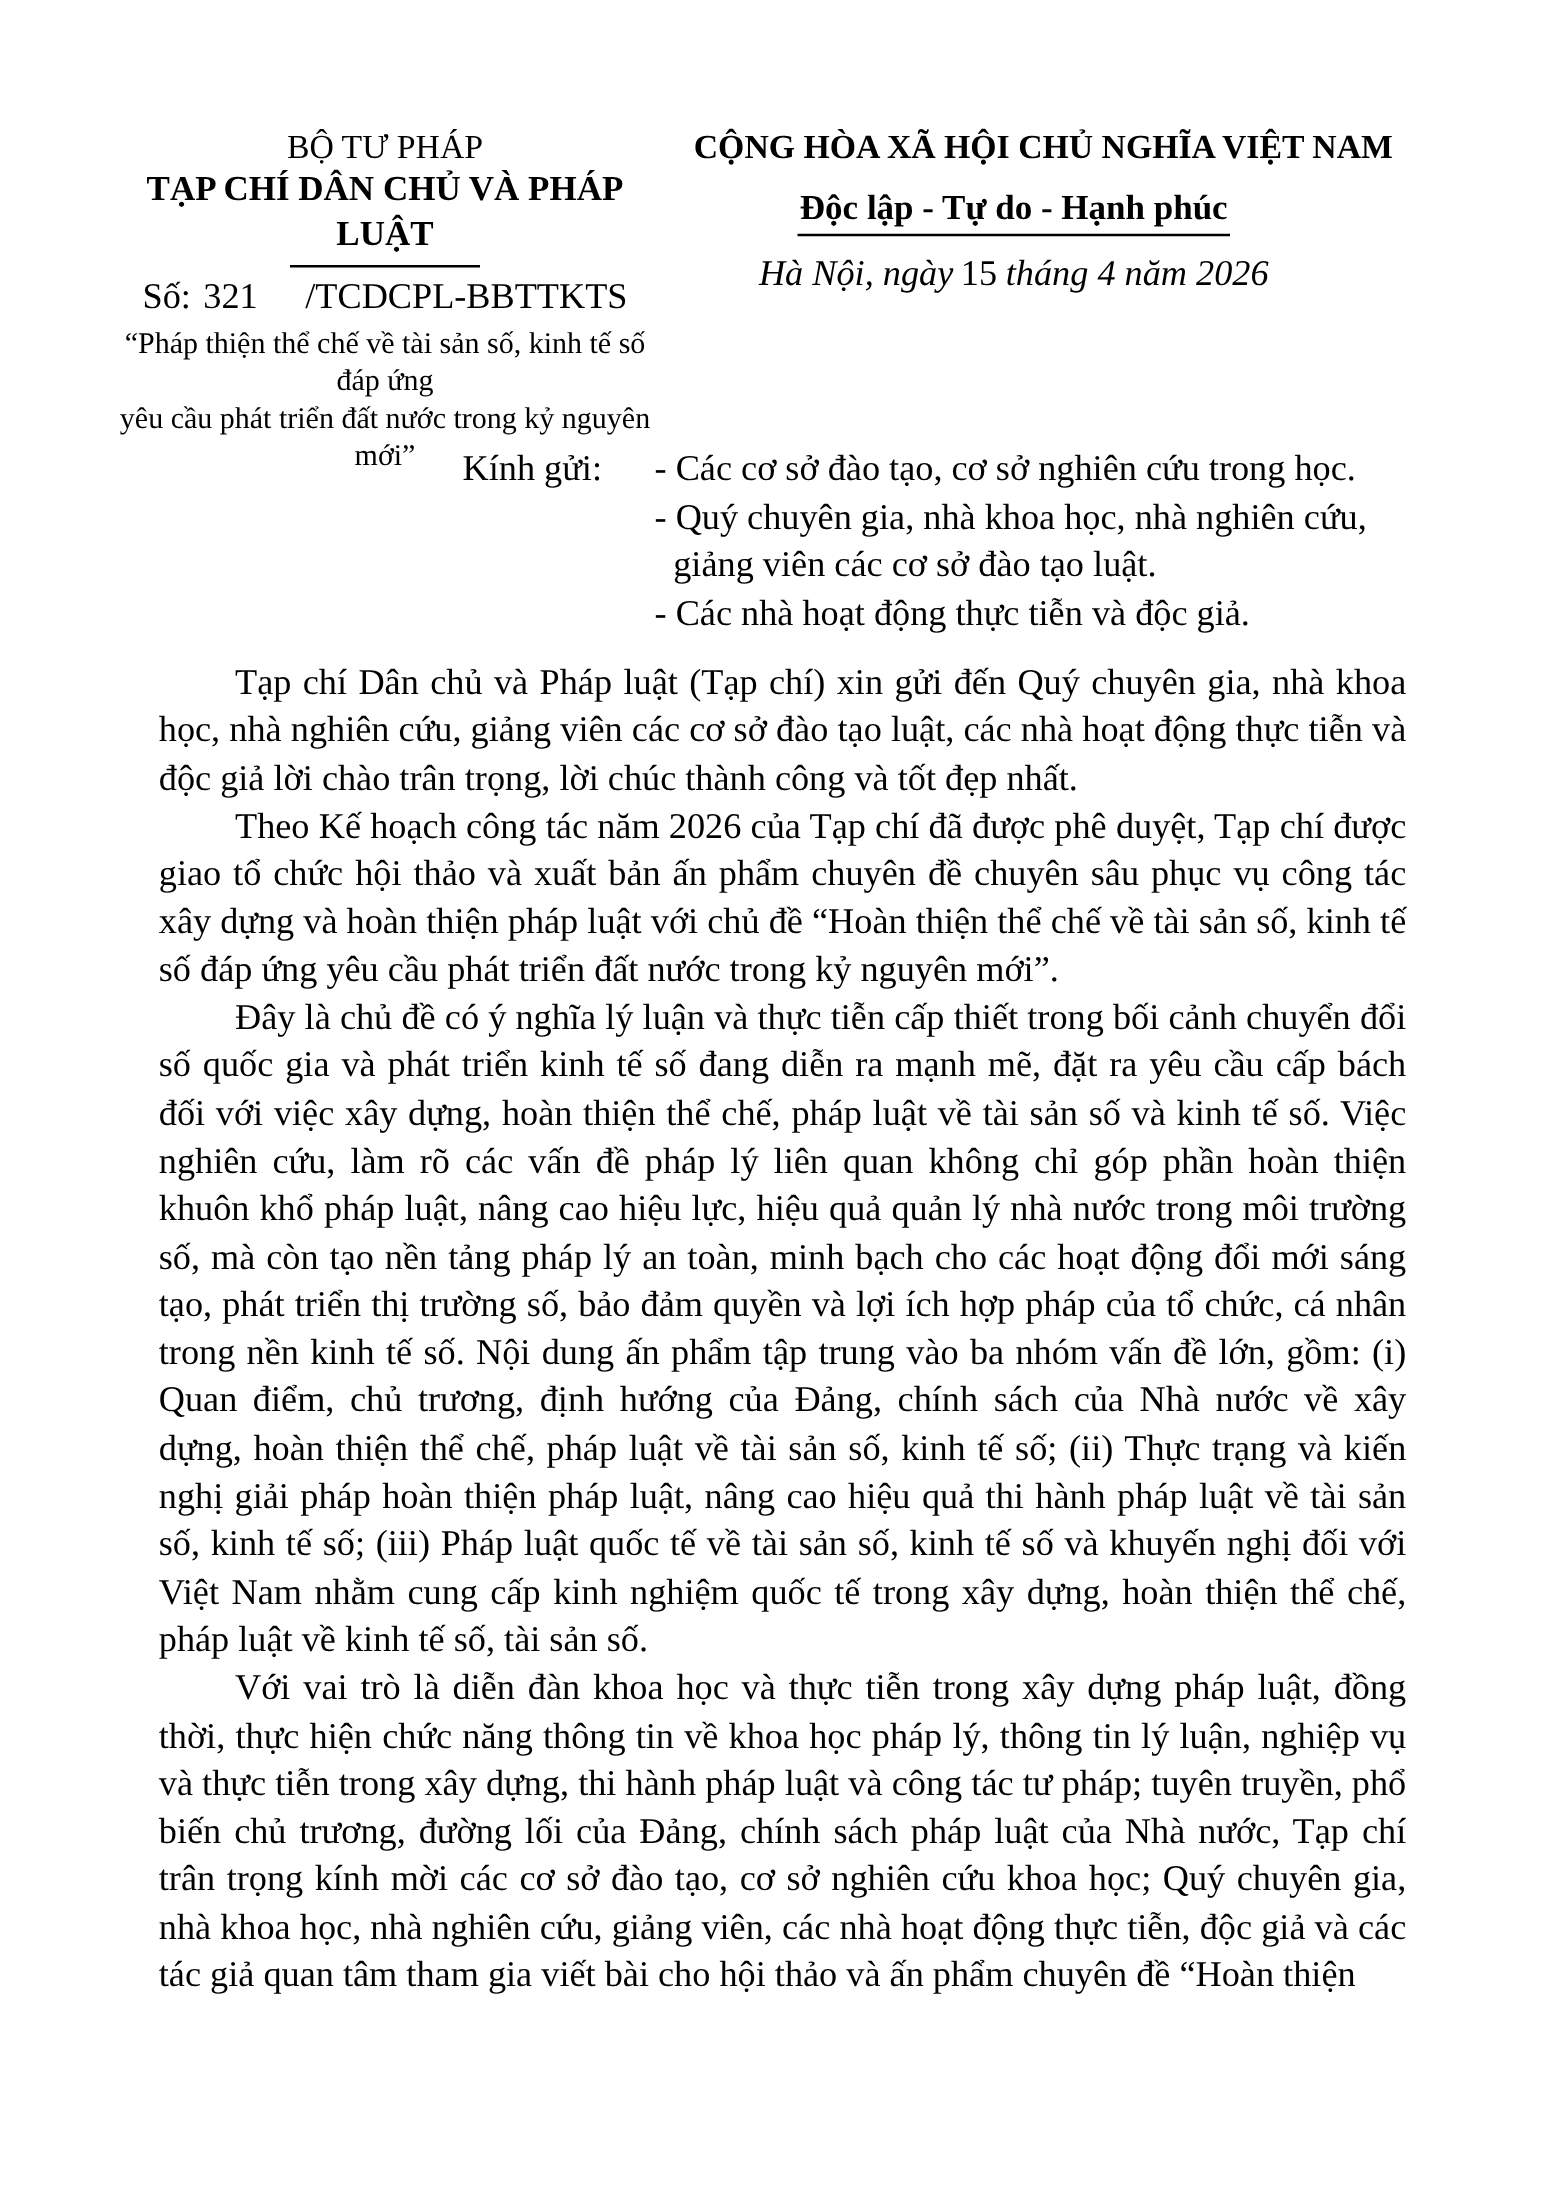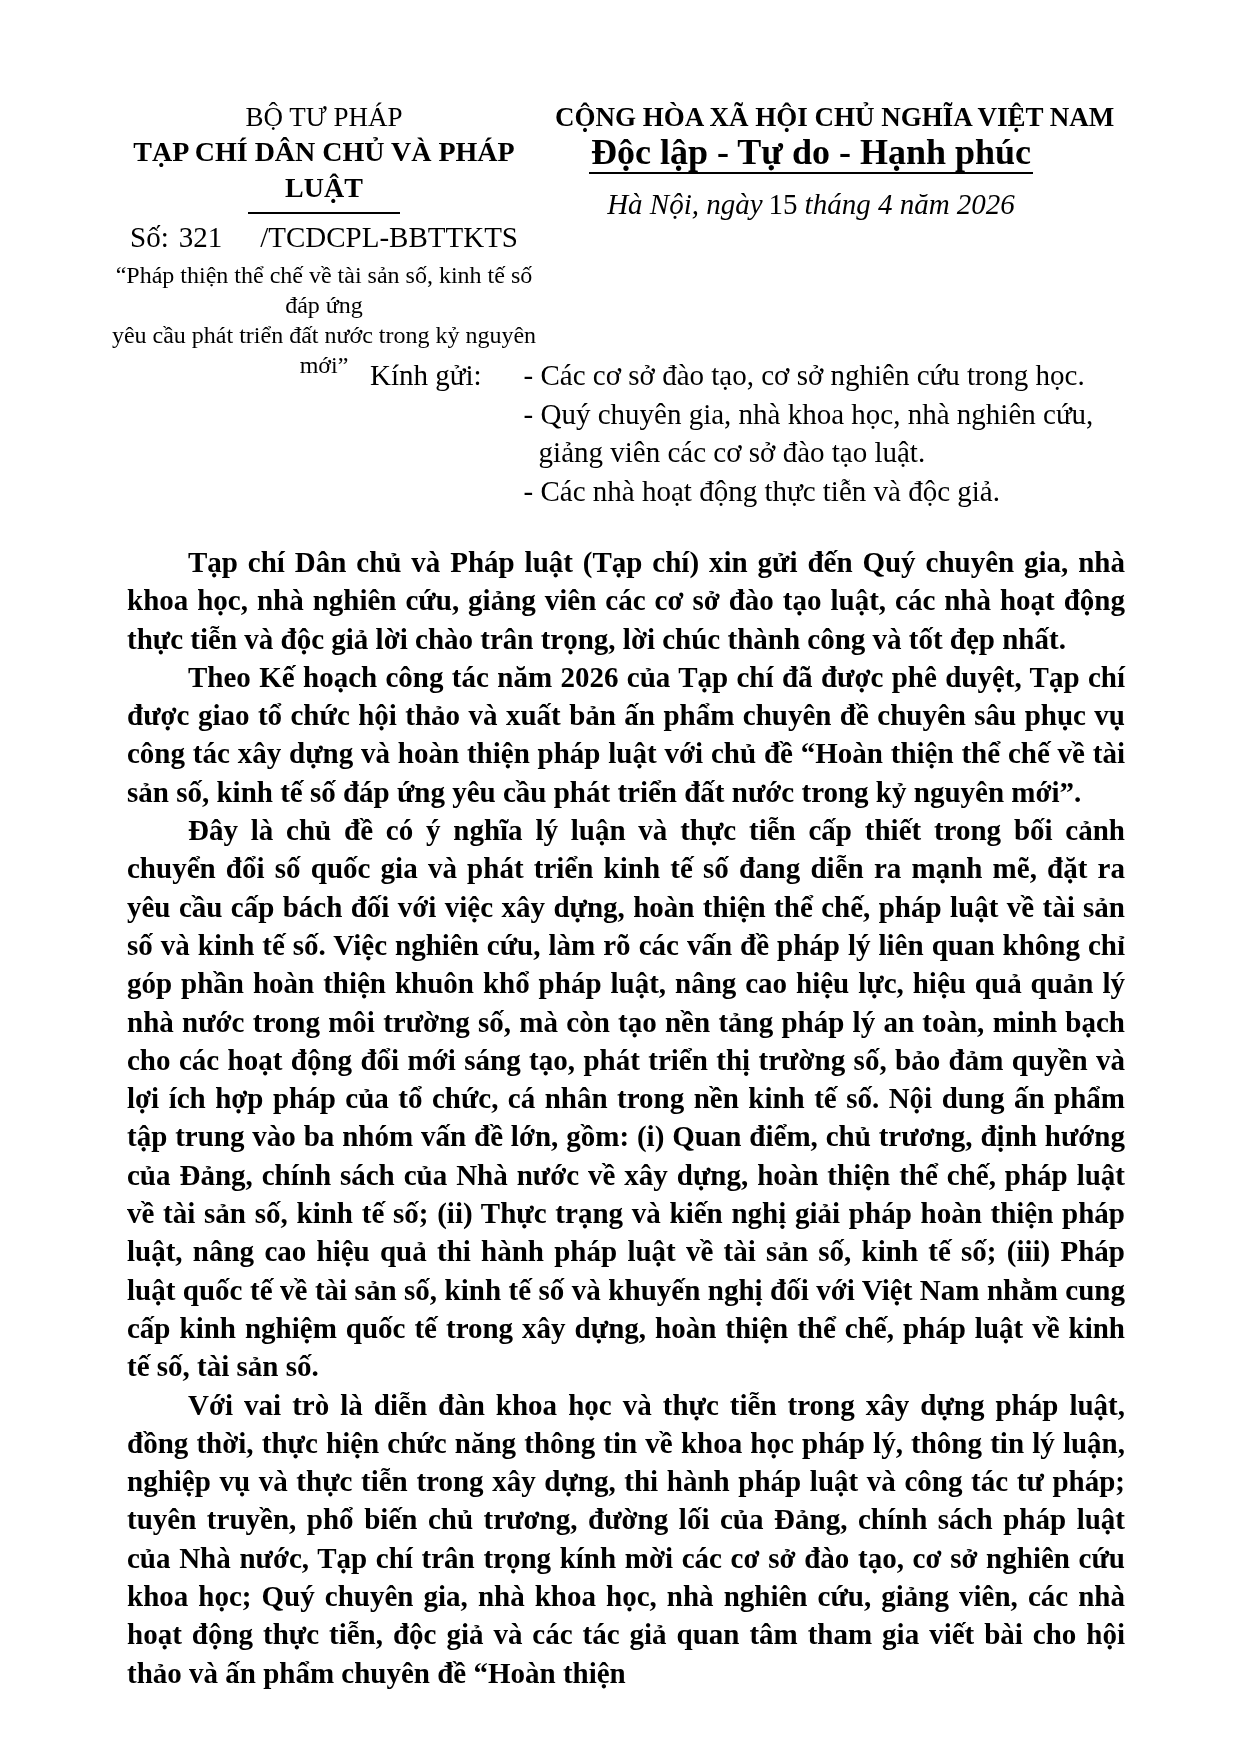--- a/index.html
+++ b/index.html
@@ -12,68 +12,67 @@
     width: 1241px;
     height: 1755px;
     background: #ffffff;
     color: #000000;
     font-family: "Liberation Serif", "DejaVu Serif", serif;
     overflow: hidden;
   }
 
   
   .header-col { position: absolute; top: 100px; text-align: center; }
-  .header-col.left  { left: 104px;  width: 440px; }
+  .header-col.left  { left: 88px;  width: 440px; }
   .header-col.right { left: 555px; width: 512px; }
 
   .agency-parent { font-size: 27px; line-height: 34px; }
   .agency-name   { font-size: 28px; line-height: 36px; font-weight: bold; }
   .rule {
     width: 152px; height: 0;
     border-top: 2px solid #000;
     margin: 6px auto 5px auto;
   }
   .doc-number { font-size: 29px; line-height: 37px; white-space: nowrap; }
   .doc-number .num { margin-left: 10px; }
   .doc-number .sym { margin-left: 38px; }
   .subject { font-size: 24px; line-height: 30px; margin-top: 4px; }
 
   .national-title { font-size: 27px; line-height: 34px; font-weight: bold; white-space: nowrap; }
   .national-motto {
     display: inline-block;
-    font-size: 36px; line-height: 34px; font-weight: bold;
+    font-size: 28px; line-height: 34px; font-weight: bold;
     border-bottom: 2px solid #000;
     padding: 0 2px 3px 2px;
-    margin-top: 1px;
+    margin-top: 16px;
     text-align: right;
   }
   .place-date { font-size: 29px; line-height: 36px; margin-top: 12px; font-style: italic; white-space: nowrap; }
   .place-date .day { font-style: normal; margin-left: 6px; margin-right: 7px; }
 
   
   .salutation {
     position: absolute;
     left: 370px; top: 356px;
     display: flex;
     gap: 42px;
     font-size: 29px;
     line-height: 38.5px;
   }
   .recipients .recipient { white-space: nowrap; }
   .recipients .recipient.cont { padding-left: 15px; }
 
   
   .body-text {
     position: absolute;
-    left: 127px; top: 543px;
+    left: 127px; top: 527px;
     width: 998px;
     font-size: 29px;
     line-height: 38.3px;
     text-align: justify;
-    font-weight: bold;
   }
   .body-text p {
     margin: 0;
     text-indent: 61px;
   }
 </style>
 </head>
 <body>
 
 <div class="page">

